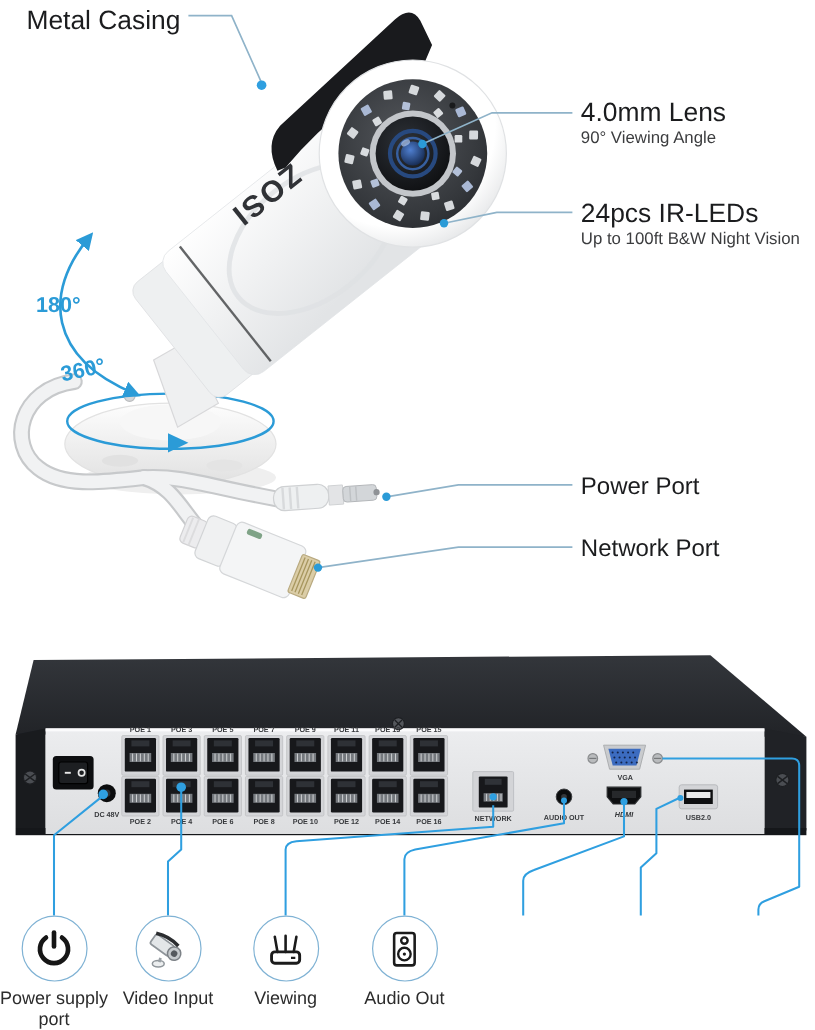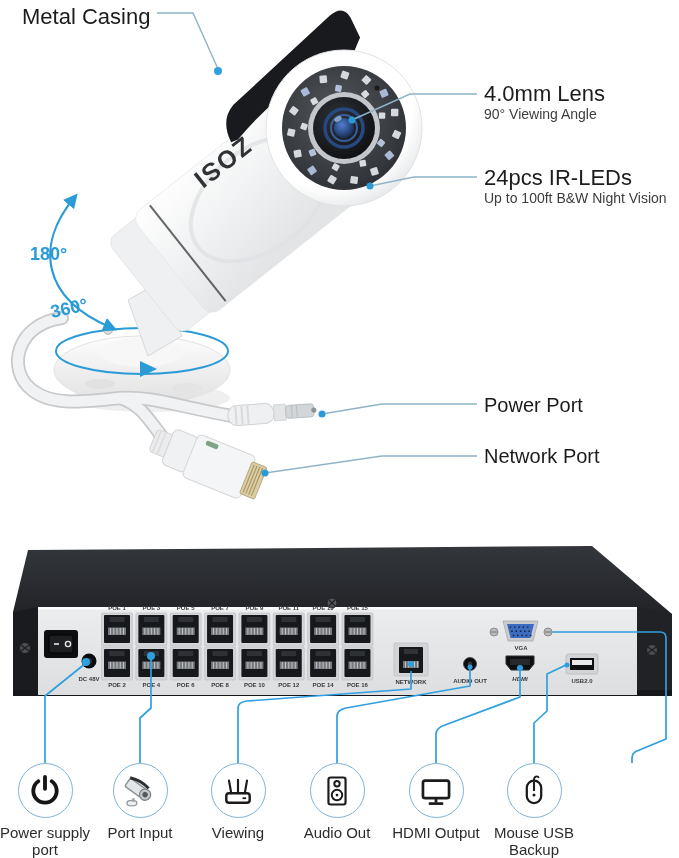--- a/index.html
+++ b/index.html
@@ -398,21 +398,21 @@
         <ellipse cx="11" cy="33.5" rx="5.5" ry="3" fill="#eceeef" stroke="#90969b" stroke-width="1.4"></ellipse>
         <line x1="13" y1="28" x2="12" y2="32" stroke="#9aa0a5" stroke-width="2.5"></line>
         <g transform="rotate(36 20 20)">
           <rect x="3" y="14.5" width="21" height="11" rx="2" fill="#e3e6e8" stroke="#8e9499" stroke-width="1.6"></rect>
           <circle cx="27" cy="20" r="6.2" fill="#c6cacd" stroke="#7d8287" stroke-width="1.4"></circle>
           <circle cx="27" cy="20" r="3" fill="#55595e"></circle>
           <path d="M2.5,14.5 Q14,9.5 26,12" stroke="#2b2d30" stroke-width="3.2" fill="none"></path>
         </g>
       </svg>
     </div>
-    <div class="legend-label">Port Input</div>
+    <div class="legend-label">Video Input</div>
   </div>
 
   <div class="legend-item" style="left:190px">
     <div class="legend-circle">
       <svg width="36" height="36" viewBox="0 0 40 40">
         <rect x="7" y="22.5" width="26" height="10.5" rx="3" fill="none" stroke="#1b1b1b" stroke-width="2.7"></rect>
         <path d="M12.5,22.5 L10,8.5 M20,22.5 V7.5 M27.5,22.5 L30,8.5" fill="none" stroke="#1b1b1b" stroke-width="2.4" stroke-linecap="round"></path>
         <line x1="25" y1="28" x2="29" y2="28" stroke="#1b1b1b" stroke-width="2"></line>
       </svg>
     </div>
@@ -424,38 +424,17 @@
       <svg width="36" height="36" viewBox="0 0 40 40">
         <rect x="10.5" y="5" width="19" height="30" rx="2.5" fill="none" stroke="#1b1b1b" stroke-width="2.4"></rect>
         <circle cx="20" cy="12" r="3" fill="none" stroke="#1b1b1b" stroke-width="2.2"></circle>
         <circle cx="20" cy="24.5" r="5.8" fill="none" stroke="#1b1b1b" stroke-width="2.2"></circle>
         <circle cx="20" cy="24.5" r="1.5" fill="#1b1b1b"></circle>
       </svg>
     </div>
     <div class="legend-label">Audio Out</div>
   </div>
 
-  <div class="legend-item" style="left:388px">
-    <div class="legend-circle">
-      <svg width="36" height="36" viewBox="0 0 40 40">
-        <rect x="5.5" y="8.5" width="29" height="19.5" rx="2.5" fill="none" stroke="#1b1b1b" stroke-width="3"></rect>
-        <line x1="20" y1="28" x2="20" y2="33" stroke="#1b1b1b" stroke-width="3"></line>
-        <line x1="12" y1="34" x2="28" y2="34" stroke="#1b1b1b" stroke-width="3"></line>
-      </svg>
-    </div>
-    <div class="legend-label">HDMI Output</div>
-  </div>
-
-  <div class="legend-item" style="left:486px">
-    <div class="legend-circle">
-      <svg width="36" height="36" viewBox="0 0 40 40">
-        <rect x="12" y="8.5" width="16" height="25" rx="8" fill="none" stroke="#1b1b1b" stroke-width="2.5"></rect>
-        <line x1="20" y1="9.5" x2="20" y2="20" stroke="#1b1b1b" stroke-width="2.3"></line>
-        <circle cx="20" cy="24.5" r="1.7" fill="#1b1b1b"></circle>
-        <path d="M20,8.5 C19.5,3.5 24,2.5 25.5,5.5" fill="none" stroke="#1b1b1b" stroke-width="2"></path>
-      </svg>
-    </div>
-    <div class="legend-label">Mouse USB Backup</div>
-  </div>
+
 
 
 </div>
 
 </div>
 </body></html>

